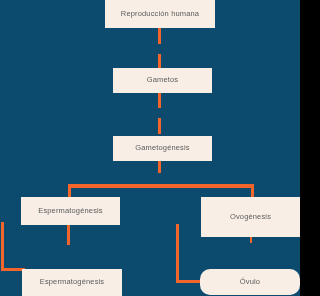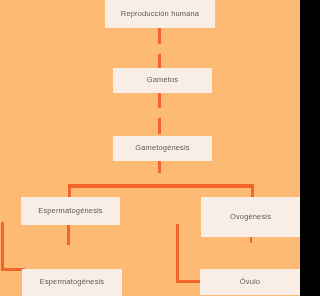--- a/index.html
+++ b/index.html
@@ -4,21 +4,21 @@
 <style>
   html, body {
     margin: 0;
     padding: 0;
     background: #000000;
   }
   #canvas {
     position: relative;
     width: 300px;
     height: 296px;
-    background: #fdba74;
+    background: #0c4a6e;
     overflow: hidden;
     font-family: "Liberation Sans", sans-serif;
   }
   .node {
     position: absolute;
     background: #f8eee5;
     color: #5c5c5c;
     display: flex;
     align-items: center;
     justify-content: center;
@@ -93,17 +93,17 @@
   </div>
 
   <div class="node" style="left:201px; top:197px; width:99px; height:40px;">
     <span>Ovogénesis</span>
   </div>
 
   <div class="node" style="left:22px; top:269px; width:100px; height:27px;">
     <span>Espermatogénesis</span>
   </div>
 
-  <div class="node" style="left:200px; top:269px; width:100px; height:26px;">
+  <div class="node" style="left:200px; top:269px; width:100px; height:26px;border-radius:10px;">
     <span>Óvulo</span>
   </div>
 
 </div>
 
 </body></html>

